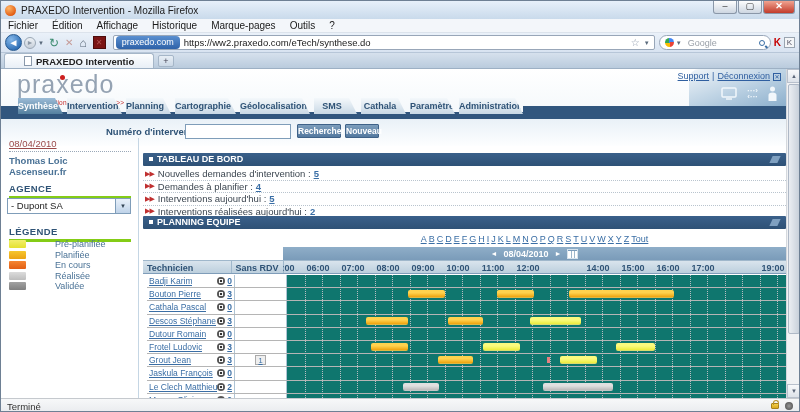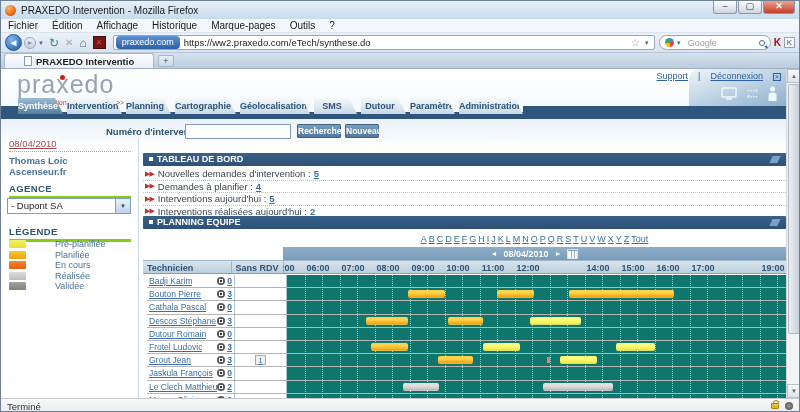--- a/index.html
+++ b/index.html
@@ -67,21 +67,21 @@
   .sbtn.up { top:0; } .sbtn.down { bottom:0; }
   .sthumb { position:absolute; top:15px; left:1px; width:12px; height:250px;
     background:linear-gradient(90deg,#EBEEF2,#C9D1DB); border:1px solid #AEB8C6; border-radius:2px; }
 
   .apphead { position:absolute; top:0; left:0; width:785px; height:46px; background:linear-gradient(#FFFFFF,#F4F8FB); }
   .logo { position:absolute; left:16px; top:1px; font-size:25px; color:#95A3B3; letter-spacing:1px; }
   .logodot { position:absolute; left:59px; top:6px; width:5px; height:5px; border-radius:50%; background:#CC1F1F; }
   .tagline { position:absolute; left:17px; top:30px; font-size:6.5px; color:#C42B2B; letter-spacing:0.2px; }
   .corner { position:absolute; right:0; top:0; width:97px; height:46px; border-radius:10px 0 0 0;
     background:linear-gradient(160deg,#F0F5F9 0%,#BED3E4 45%,#7FA6C6 100%); }
-  .supportrow { position:absolute; right:5px; top:2px; font-size:9px; color:#2F5FA0; display:flex; align-items:flex-end; gap:10px; }
+  .supportrow { position:absolute; right:5px; top:2px; font-size:9px; color:#2F5FA0; display:flex; align-items:flex-end; gap:3px; }
   .supportrow a { color:#2F5FA0; text-decoration:underline; }
   .xbox { width:8px; height:8px; border:1px solid #2F5FA0; font-size:6px; line-height:7px; text-align:center; color:#2F5FA0; }
   .cicons { position:absolute; right:8px; top:17px; display:flex; align-items:center; gap:9px; }
   .arrowsico { font-size:8px; line-height:6px; color:#F2F7FB; font-weight:bold; text-align:center; }
   .arrowsico::before { content:"\00B7\00B7\00B7\203A"; display:block; }
   .arrowsico::after  { content:"\2039\00B7\00B7\00B7"; display:block; }
 
   .apptabs { position:absolute; top:29px; left:0; width:785px; height:16px; z-index:2; }
   .atab { position:absolute; top:0; height:16px; font-size:9px; font-weight:bold; line-height:16px;
     text-align:center; color:#2F5376; background:linear-gradient(#F4F8FB,#C8D8E5); padding-right:7px;
@@ -263,21 +263,21 @@
 
     <div class="navyleft"></div>
     <div class="navyright"></div>
     <div class="apptabs" id="apptabs">
         <div class="atab active" style="left: 17px; width: 45px;">Synthèse</div>
         <div class="atab" style="left: 66px; width: 55px;">Interventions</div>
         <div class="atab" style="left: 125px; width: 45px;">Planning</div>
         <div class="atab" style="left: 174px; width: 61px;">Cartographie</div>
         <div class="atab" style="left: 239px; width: 70px;">Géolocalisation</div>
         <div class="atab" style="left: 313px; width: 43px;">SMS</div>
-        <div class="atab" style="left: 360px; width: 45px;">Dutour</div>
+        <div class="atab" style="left: 360px; width: 45px;">Cathala</div>
         <div class="atab" style="left: 409px; width: 45px;">Paramètres</div>
         <div class="atab" style="left: 458px; width: 64px;">Administration</div>
       </div>
     <div class="navy"></div>
 
     <div class="searchband">
       <div class="sr-label">Numéro d'intervention :</div>
       <input class="sr-input" value="" style="">
       <div class="sr-btn b1">Rechercher</div>
       <div class="sr-btn b2">Nouveau</div>

